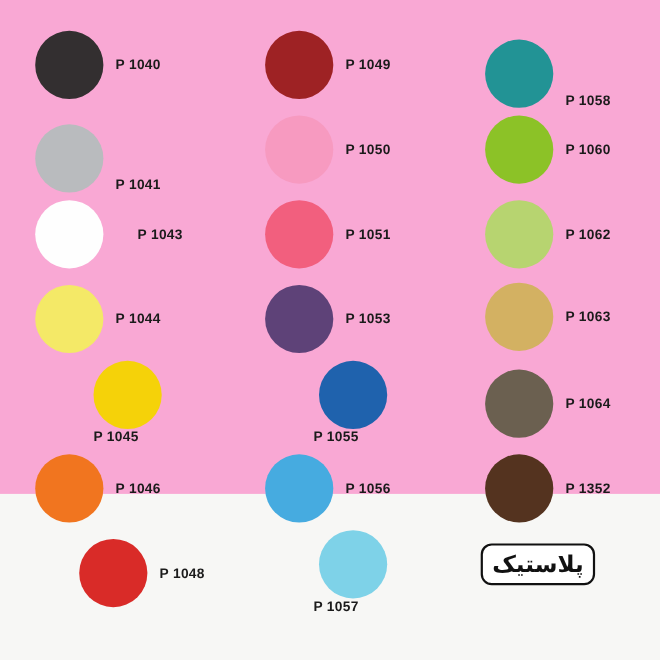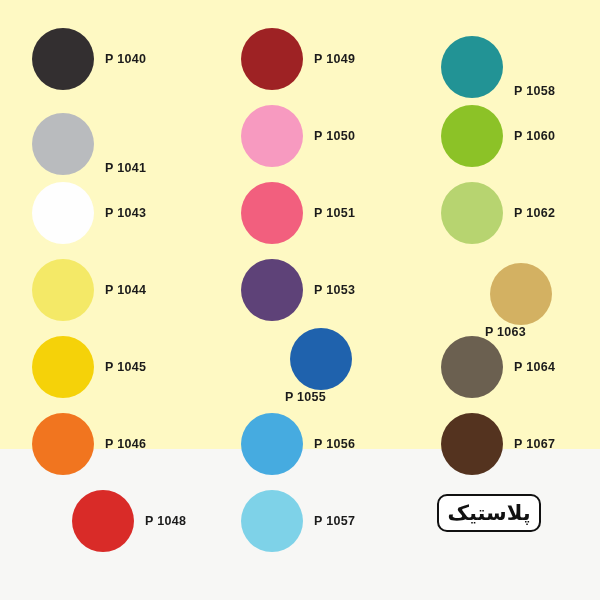--- a/index.html
+++ b/index.html
@@ -15,21 +15,21 @@
     overflow: hidden;
     position: relative;
   }
 
   #swatch-board {
     position: absolute;
     left: 0;
     top: 0;
     width: 600px;
     height: 449px;
-    background: #fef9c3;
+    background: #f9a8d4;
   }
 
   .swatch-column {
     position: absolute;
     top: 0;
     width: 200px;
     height: 600px;
   }
   .col-0 { left: 0px; }
   .col-1 { left: 200px; }
@@ -94,29 +94,29 @@
 
   <div class="swatch-column col-0">
       <div class="swatch-cell" style="top: 20px;">
         <div class="swatch-dot" style="background: rgb(51, 47, 48);"></div>
         <span class="swatch-label">P 1040</span>
       </div>
       <div class="swatch-cell" style="top: 97px; align-items: flex-end;">
         <div class="swatch-dot" style="background: rgb(185, 187, 190);"></div>
         <span class="swatch-label">P 1041</span>
       </div>
-      <div class="swatch-cell" style="top: 174px;">
+      <div class="swatch-cell" style="top: 174px; gap: 20px;">
         <div class="swatch-dot" style="background: rgb(254, 254, 254);"></div>
         <span class="swatch-label">P 1043</span>
       </div>
       <div class="swatch-cell" style="top: 251px;">
         <div class="swatch-dot" style="background: rgb(244, 233, 103);"></div>
         <span class="swatch-label">P 1044</span>
       </div>
-      <div class="swatch-cell" style="top: 328px;">
+      <div class="swatch-cell" style="top: 328px; flex-direction: column;">
         <div class="swatch-dot" style="background: rgb(245, 210, 9);"></div>
         <span class="swatch-label">P 1045</span>
       </div>
       <div class="swatch-cell" style="top: 405px;">
         <div class="swatch-dot" style="background: rgb(241, 117, 31);"></div>
         <span class="swatch-label">P 1046</span>
       </div>
       <div class="swatch-cell" style="top: 482px; margin-left: 40px;">
         <div class="swatch-dot" style="background: rgb(217, 43, 40);"></div>
         <span class="swatch-label">P 1048</span>
@@ -140,49 +140,49 @@
         <span class="swatch-label">P 1053</span>
       </div>
       <div class="swatch-cell" style="top: 328px; flex-direction: column;">
         <div class="swatch-dot" style="background: rgb(31, 98, 173);"></div>
         <span class="swatch-label">P 1055</span>
       </div>
       <div class="swatch-cell" style="top: 405px;">
         <div class="swatch-dot" style="background: rgb(70, 171, 224);"></div>
         <span class="swatch-label">P 1056</span>
       </div>
-      <div class="swatch-cell" style="top: 482px;">
+      <div class="swatch-cell" style="top: 482px; flex-direction: column;">
         <div class="swatch-dot" style="background: rgb(126, 210, 232);"></div>
         <span class="swatch-label">P 1057</span>
       </div>
     </div>
   <div class="swatch-column col-2">
       <div class="swatch-cell" style="top: 20px; align-items: flex-end;">
         <div class="swatch-dot" style="background: rgb(34, 147, 149);"></div>
         <span class="swatch-label">P 1058</span>
       </div>
       <div class="swatch-cell" style="top: 97px;">
         <div class="swatch-dot" style="background: rgb(140, 194, 39);"></div>
         <span class="swatch-label">P 1060</span>
       </div>
       <div class="swatch-cell" style="top: 174px;">
         <div class="swatch-dot" style="background: rgb(183, 212, 112);"></div>
         <span class="swatch-label">P 1062</span>
       </div>
-      <div class="swatch-cell" style="top: 263px; flex-direction: column;">
+      <div class="swatch-cell" style="top: 249px;">
         <div class="swatch-dot" style="background: rgb(211, 177, 98);"></div>
         <span class="swatch-label">P 1063</span>
       </div>
       <div class="swatch-cell" style="top: 328px;">
         <div class="swatch-dot" style="background: rgb(107, 96, 80);"></div>
         <span class="swatch-label">P 1064</span>
       </div>
       <div class="swatch-cell" style="top: 405px;">
         <div class="swatch-dot" style="background: rgb(84, 51, 31);"></div>
-        <span class="swatch-label">P 1067</span>
+        <span class="swatch-label">P 1352</span>
       </div>
     </div>
 
   <div id="material-badge">
     <span class="badge-text">پلاستیک</span>
   </div>
 
 </div>
 
 </body></html>

